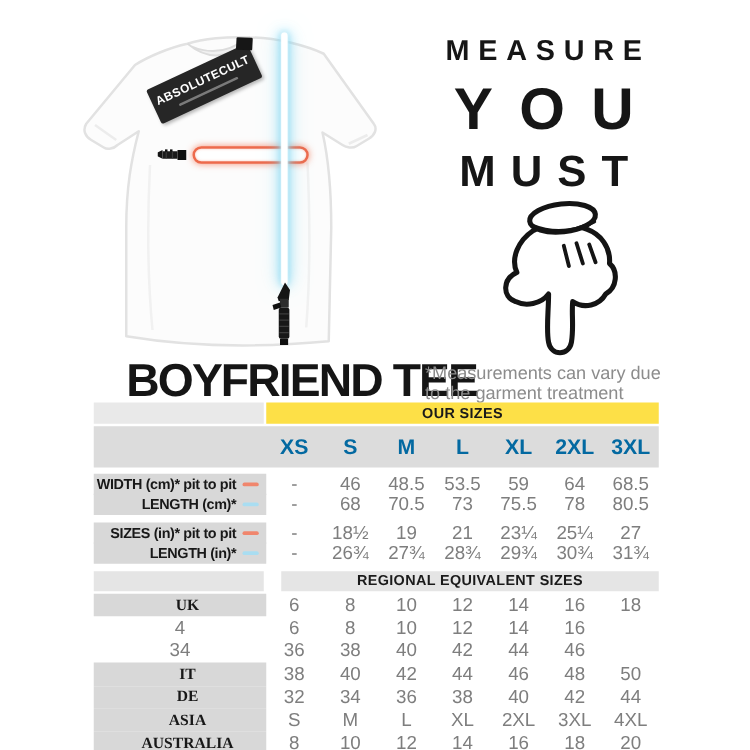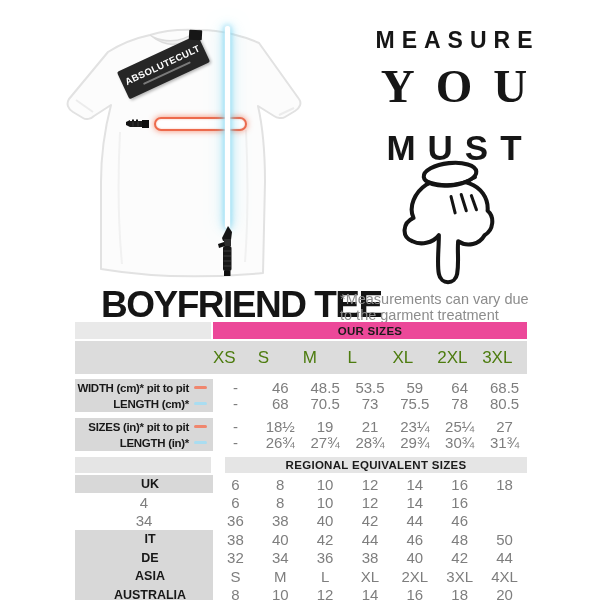--- a/index.html
+++ b/index.html
@@ -24,67 +24,67 @@
   .hang-tag { position:absolute; left:119px; top:52px; width:89px; height:30px;
     background:#262626; border-radius:2px; transform:rotate(-25deg); z-index:8;
     display:flex; flex-direction:column; align-items:center; justify-content:center;
     box-shadow:1px 2px 3px rgba(0,0,0,.28); }
   .hang-tag-text { color:#fff; font-weight:bold; font-size:9.5px; letter-spacing:.4px; }
   .hang-tag-rule { width:52px; height:2px; background:#7a7a7a; margin-top:3px; border-radius:1px; }
   .collar-label { position:absolute; left:189px; top:30px; width:13px; height:10px;
     background:#161616; transform:rotate(3deg); z-index:8; border-radius:1px; }
 
   
-  .headline { position:absolute; left:349px; top:27px; width:210px; text-align:center; color:#161616; }
+  .headline { position:absolute; left:330px; top:27px; width:210px; text-align:center; color:#161616; }
   .headline .l1 { font-size:23px; font-weight:bold; }
   .headline .l1 span { letter-spacing:7px; margin-right:-7px; }
-  .headline .l2 { font-size:47px; font-weight:bold; margin-top:5px;font-family:Liberation Serif, serif; }
+  .headline .l2 { font-size:47px; font-weight:bold; margin-top:5px; }
   .headline .l2 span { letter-spacing:21px; margin-right:-21px; }
-  .headline .l3 { font-size:35px; font-weight:bold; margin-top:15px; }
+  .headline .l3 { font-size:35px; font-weight:bold; margin-top:4px; }
   .headline .l3 span { letter-spacing:12px; margin-right:-12px; }
 
   .hand-wrap { position:absolute; left:388px; top:158px; }
 
   
   .product-title { position:absolute; left:73px; top:284px; font-size:37px; font-weight:bold;
     letter-spacing:-1.5px; color:#151515;margin-left:28px; }
   .note { position:absolute; left:340px; top:291px; width:205px; font-size:14.5px;
     line-height:1.12; color:#8c8c8c; }
 
   
   .size-table { position:absolute; left:75px; top:322px; width:452px; }
   .trow { display:grid; grid-template-columns:138px repeat(7,1fr); align-items:center; }
 
   .band-a { height:17px; margin-bottom:2px; display:grid; grid-template-columns:138px 1fr; }
   .band-a .cell-l { background:#e9e9e9; margin-right:2px; }
-  .band-a .cell-m { background:#ec4899; display:flex; align-items:center; justify-content:center;
+  .band-a .cell-m { background:#fde047; display:flex; align-items:center; justify-content:center;
     font-size:11.5px; font-weight:bold; color:#1a1a1a; letter-spacing:.3px; }
 
   .sizes-row { height:33px; background:#dcdcdc; margin-bottom:1px; }
-  .sizes-row .size-h { text-align:left; font-size:17px; font-weight:normal; color:#4d7c0f; }
+  .sizes-row .size-h { text-align:center; font-size:17px; font-weight:bold; color:#0369a1; }
 
   .measure-section { background:#fff; padding:4px 0 5px 0; }
   .measure-section .trow { height:16px; }
   .measure-section .trow.gap-after { margin-bottom:7px; }
   .label-cell { background:#d8d8d8; align-self:stretch; display:flex; align-items:center;
     justify-content:flex-end; gap:5px; padding-right:6px;padding-left:12px; }
   .measure-section .label-cell .lbl { font-size:11.5px; font-weight:bold; color:#181818; letter-spacing:-.3px; white-space:nowrap; }
   .marker { width:13px; height:3px; border-radius:2px; flex:0 0 auto; }
   .marker.width { background:var(--marker-width); }
   .marker.length { background:var(--marker-length); }
   .val { text-align:center; font-size:15px; color:#7e7e7e; }
 
   .band-d { height:16px; margin:2px 0; display:grid; grid-template-columns:138px 1fr;gap:12px; }
   .band-d .cell-l { background:#e5e5e5; margin-right:2px; }
   .band-d .cell-m { background:#e5e5e5; display:flex; align-items:center; justify-content:center;
     font-size:11.5px; font-weight:bold; color:#1a1a1a; letter-spacing:.3px; }
 
   .regional-section .trow { height:18.4px; }
   .regional-section .label-cell { justify-content:center; padding-right:0; }
-  .regional-section .lbl { font-size:12.5px; font-weight:bold; color:#181818; }
+  .regional-section .lbl { font-size:12.5px; font-weight:bold; color:#181818;font-family:Liberation Serif, serif; }
 </style>
 </head>
 <body>
 
 <div class="stage">
 
   <div class="shirt-wrap">
     <svg class="shirt-svg" width="260" height="278" viewBox="0 0 260 278">
       <path d="M100,23 C86,26 69,33 58,40 L19,87 C16,92 18,97 23,100 L33,106
                C36,108 41,107 44,104 L61,93 C55,116 51,138 51,170 L51,257

